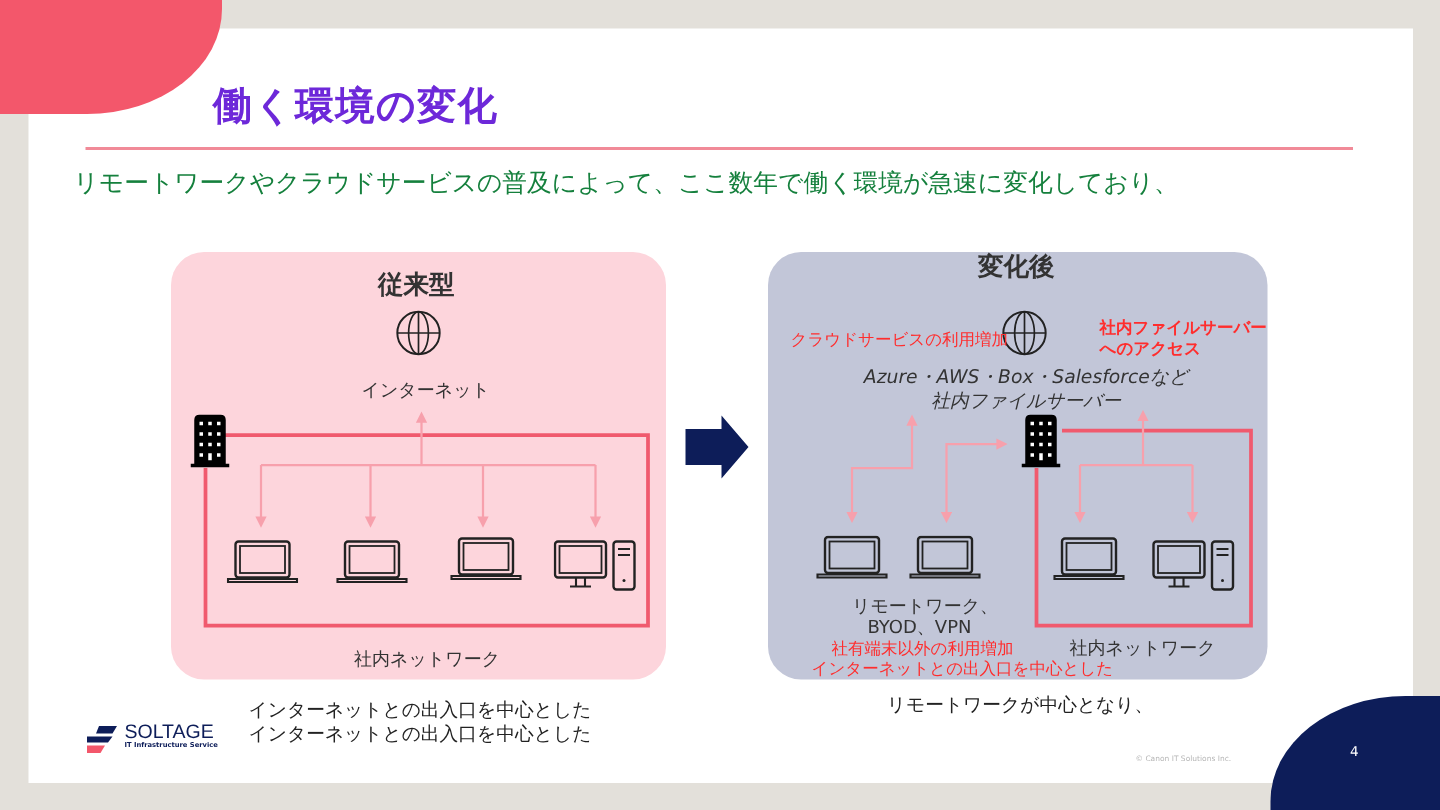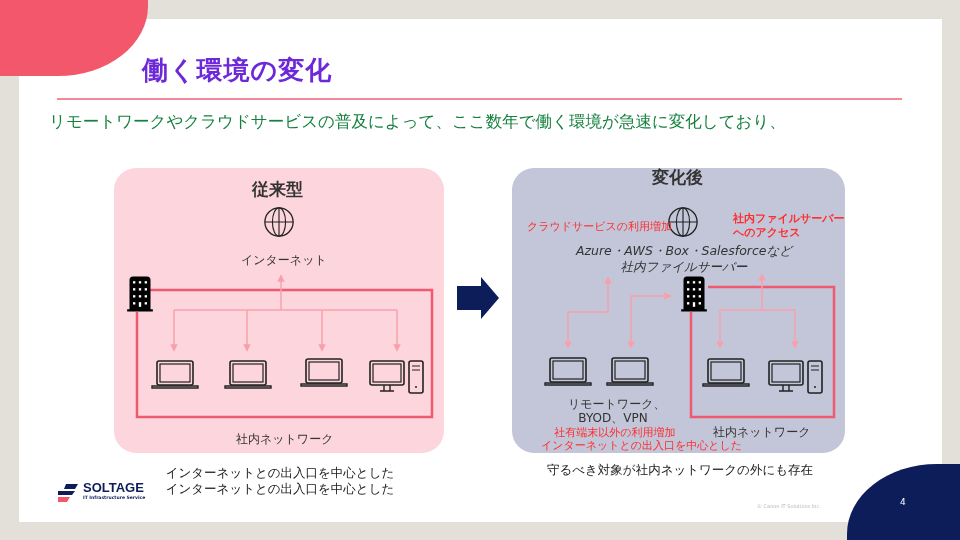--- a/index.html
+++ b/index.html
@@ -14,21 +14,21 @@
   .panel-left{left:114px;top:168px;width:330px;height:285px;background:#fdd5dc;}
   .panel-right{left:512px;top:168px;width:333px;height:285px;background:#c2c6d8;}
   .ptitle{position:absolute;font-size:17px;font-weight:bold;color:#333;}
   .lbl{position:absolute;font-size:12px;color:#333;white-space:nowrap;}
   .red{color:#ff2d2d;font-size:11px;}
   .caption{position:absolute;font-size:12.5px;color:#222;text-align:center;line-height:16px;}
   .abs{position:absolute;}
   .copyright{position:absolute;left:757px;top:503px;font-size:5px;color:#b6b6b6;}
   .pagenum{position:absolute;left:900px;top:497px;font-size:9px;color:#fff;}
   .logo{position:absolute;left:56px;top:482px;}
-  .logo-text{position:absolute;left:27px;top:-2px;font-size:13px;font-weight:bold;color:#0d1d59;font-family:"Liberation Sans",sans-serif;}
+  .logo-text{position:absolute;left:27px;top:-2px;font-size:13px;font-weight:normal;color:#0d1d59;font-family:"Liberation Sans",sans-serif;}
   .logo-sub{position:absolute;left:27px;top:13px;font-size:4.5px;color:#0d1d59;white-space:nowrap;font-weight:bold;}
 </style>
 </head>
 <body>
 
 <svg width="0" height="0" style="position:absolute">
   <defs>
     <symbol id="laptop" viewBox="0 0 48 30">
       <rect x="6" y="1" width="36" height="24" rx="2" fill="none" stroke="#222" stroke-width="1.6"></rect>
       <rect x="9" y="4" width="30" height="18" fill="none" stroke="#222" stroke-width="1.2"></rect>
@@ -165,21 +165,21 @@
   <div>リモートワーク、</div>
   <div>BYOD、VPN</div>
 </div>
 <div class="lbl red" style="left:520px;top:426px;width:148px;text-align:center;line-height:13px;margin-left:21px;">
   <div>社有端末以外の利用増加</div>
   <div>インターネットとの出入口を中心とした</div>
 </div>
 <div class="lbl" style="left:713px;top:424px;">社内ネットワーク</div>
 
 <div class="caption" style="left:545px;top:462px;width:270px;">
-  <div>守るべき対象が社内ネットワークの外にも存在</div>
+  <div>リモートワークが中心となり、</div>
 </div>
 
 <div class="logo">
   <svg width="24" height="20" style="position:absolute;left:0;top:0;">
     <path d="M10 2 H22 L19 7 H8 Z" fill="#0d1d59"></path>
     <path d="M2 9 H19 L16 13 H2 Z" fill="#0d1d59"></path>
     <path d="M2 15 H14 L11 20 H2 Z" fill="#f3576b"></path>
   </svg>
   <div class="logo-text">SOLTAGE</div>
   <div class="logo-sub">IT Infrastructure Service</div>

